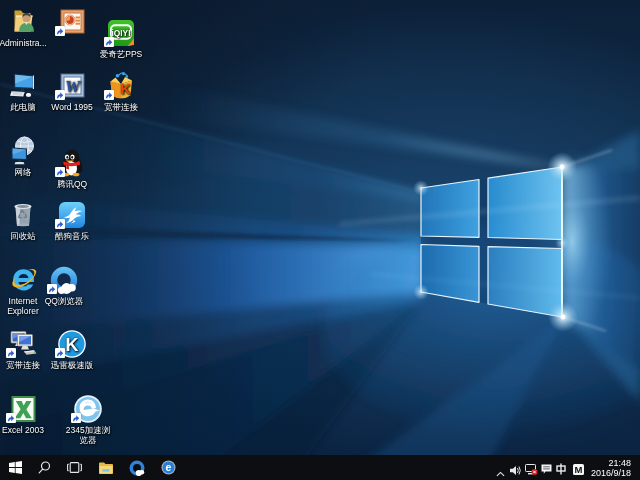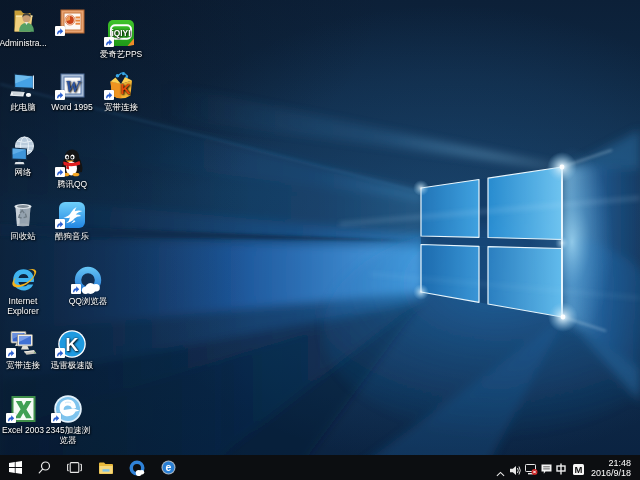--- a/index.html
+++ b/index.html
@@ -371,21 +371,21 @@
 </svg>
 </div>
 <div class="sc">
         <svg width="8" height="8" viewBox="0 0 8 8">
           <path d="M1,7.2 Q1.2,3.4 4.2,3.2 L4.2,1.2 L7.2,4.2 L4.2,7.2 L4.2,5.2 Q2.4,5.2 2.2,7.2 Z" fill="#2a5fd0"></path>
         </svg>
       </div>
 <div>酷狗音乐</div>
 </div>
 
-<div class="ic" style="left:56px;top:265px;">
+<div class="ic" style="left:32px;top:265px;">
 <div class="iw">
 <svg width="30" height="30" viewBox="0 0 30 30">
 <defs>
             <linearGradient id="qb" x1="0" y1="0" x2="0" y2="1">
               <stop offset="0" stop-color="#66c6f5"></stop>
               <stop offset="1" stop-color="#1f72d4"></stop>
             </linearGradient>
           </defs>
 <path d="M15,1.8 A13.2,13.2 0 1,0 15,28.2 A13.2,13.2 0 0,0 15,1.8 M15,8.2 A6.8,6.8 0 1,1 15,21.8 A6.8,6.8 0 0,1 15,8.2" fill="url(#qb)"></path>
 <circle cx="17.5" cy="23.5" r="5.4" fill="#fff"></circle>
@@ -410,21 +410,21 @@
 </svg>
 </div>
 <div class="sc">
         <svg width="8" height="8" viewBox="0 0 8 8">
           <path d="M1,7.2 Q1.2,3.4 4.2,3.2 L4.2,1.2 L7.2,4.2 L4.2,7.2 L4.2,5.2 Q2.4,5.2 2.2,7.2 Z" fill="#2a5fd0"></path>
         </svg>
       </div>
 <div>迅雷极速版</div>
 </div>
 
-<div class="ic" style="left:36px;top:394px;">
+<div class="ic" style="left:56px;top:394px;">
 <div class="iw">
 <svg width="30" height="30" viewBox="0 0 30 30">
 <circle cx="15" cy="15" r="13.8" fill="#e3f1fb"></circle>
 <circle cx="15" cy="15" r="12" fill="#7fc4ee"></circle>
 <path d="M14.8,5.6 C9.8,5.6 6.6,9.2 6.6,13.9 C6.6,18.8 10.1,22.3 14.9,22.3 C18.5,22.3 21.2,20.4 22.5,17.6 L26.5,16.8 L21.1,14.4 L10.8,15.9 C10.4,13.6 11.9,11.4 14.9,11.4 C16.9,11.4 18.4,12.6 18.8,14.5 L23,13.9 C22.6,9.1 19.5,5.6 14.8,5.6" fill="#fff"></path>
 <path d="M12,9 C13.5,7.8 16.5,7.8 18,9" fill="none" stroke="#cde8f8" stroke-width="1"></path>
 </svg>
 </div>
 <div class="sc">
         <svg width="8" height="8" viewBox="0 0 8 8">

